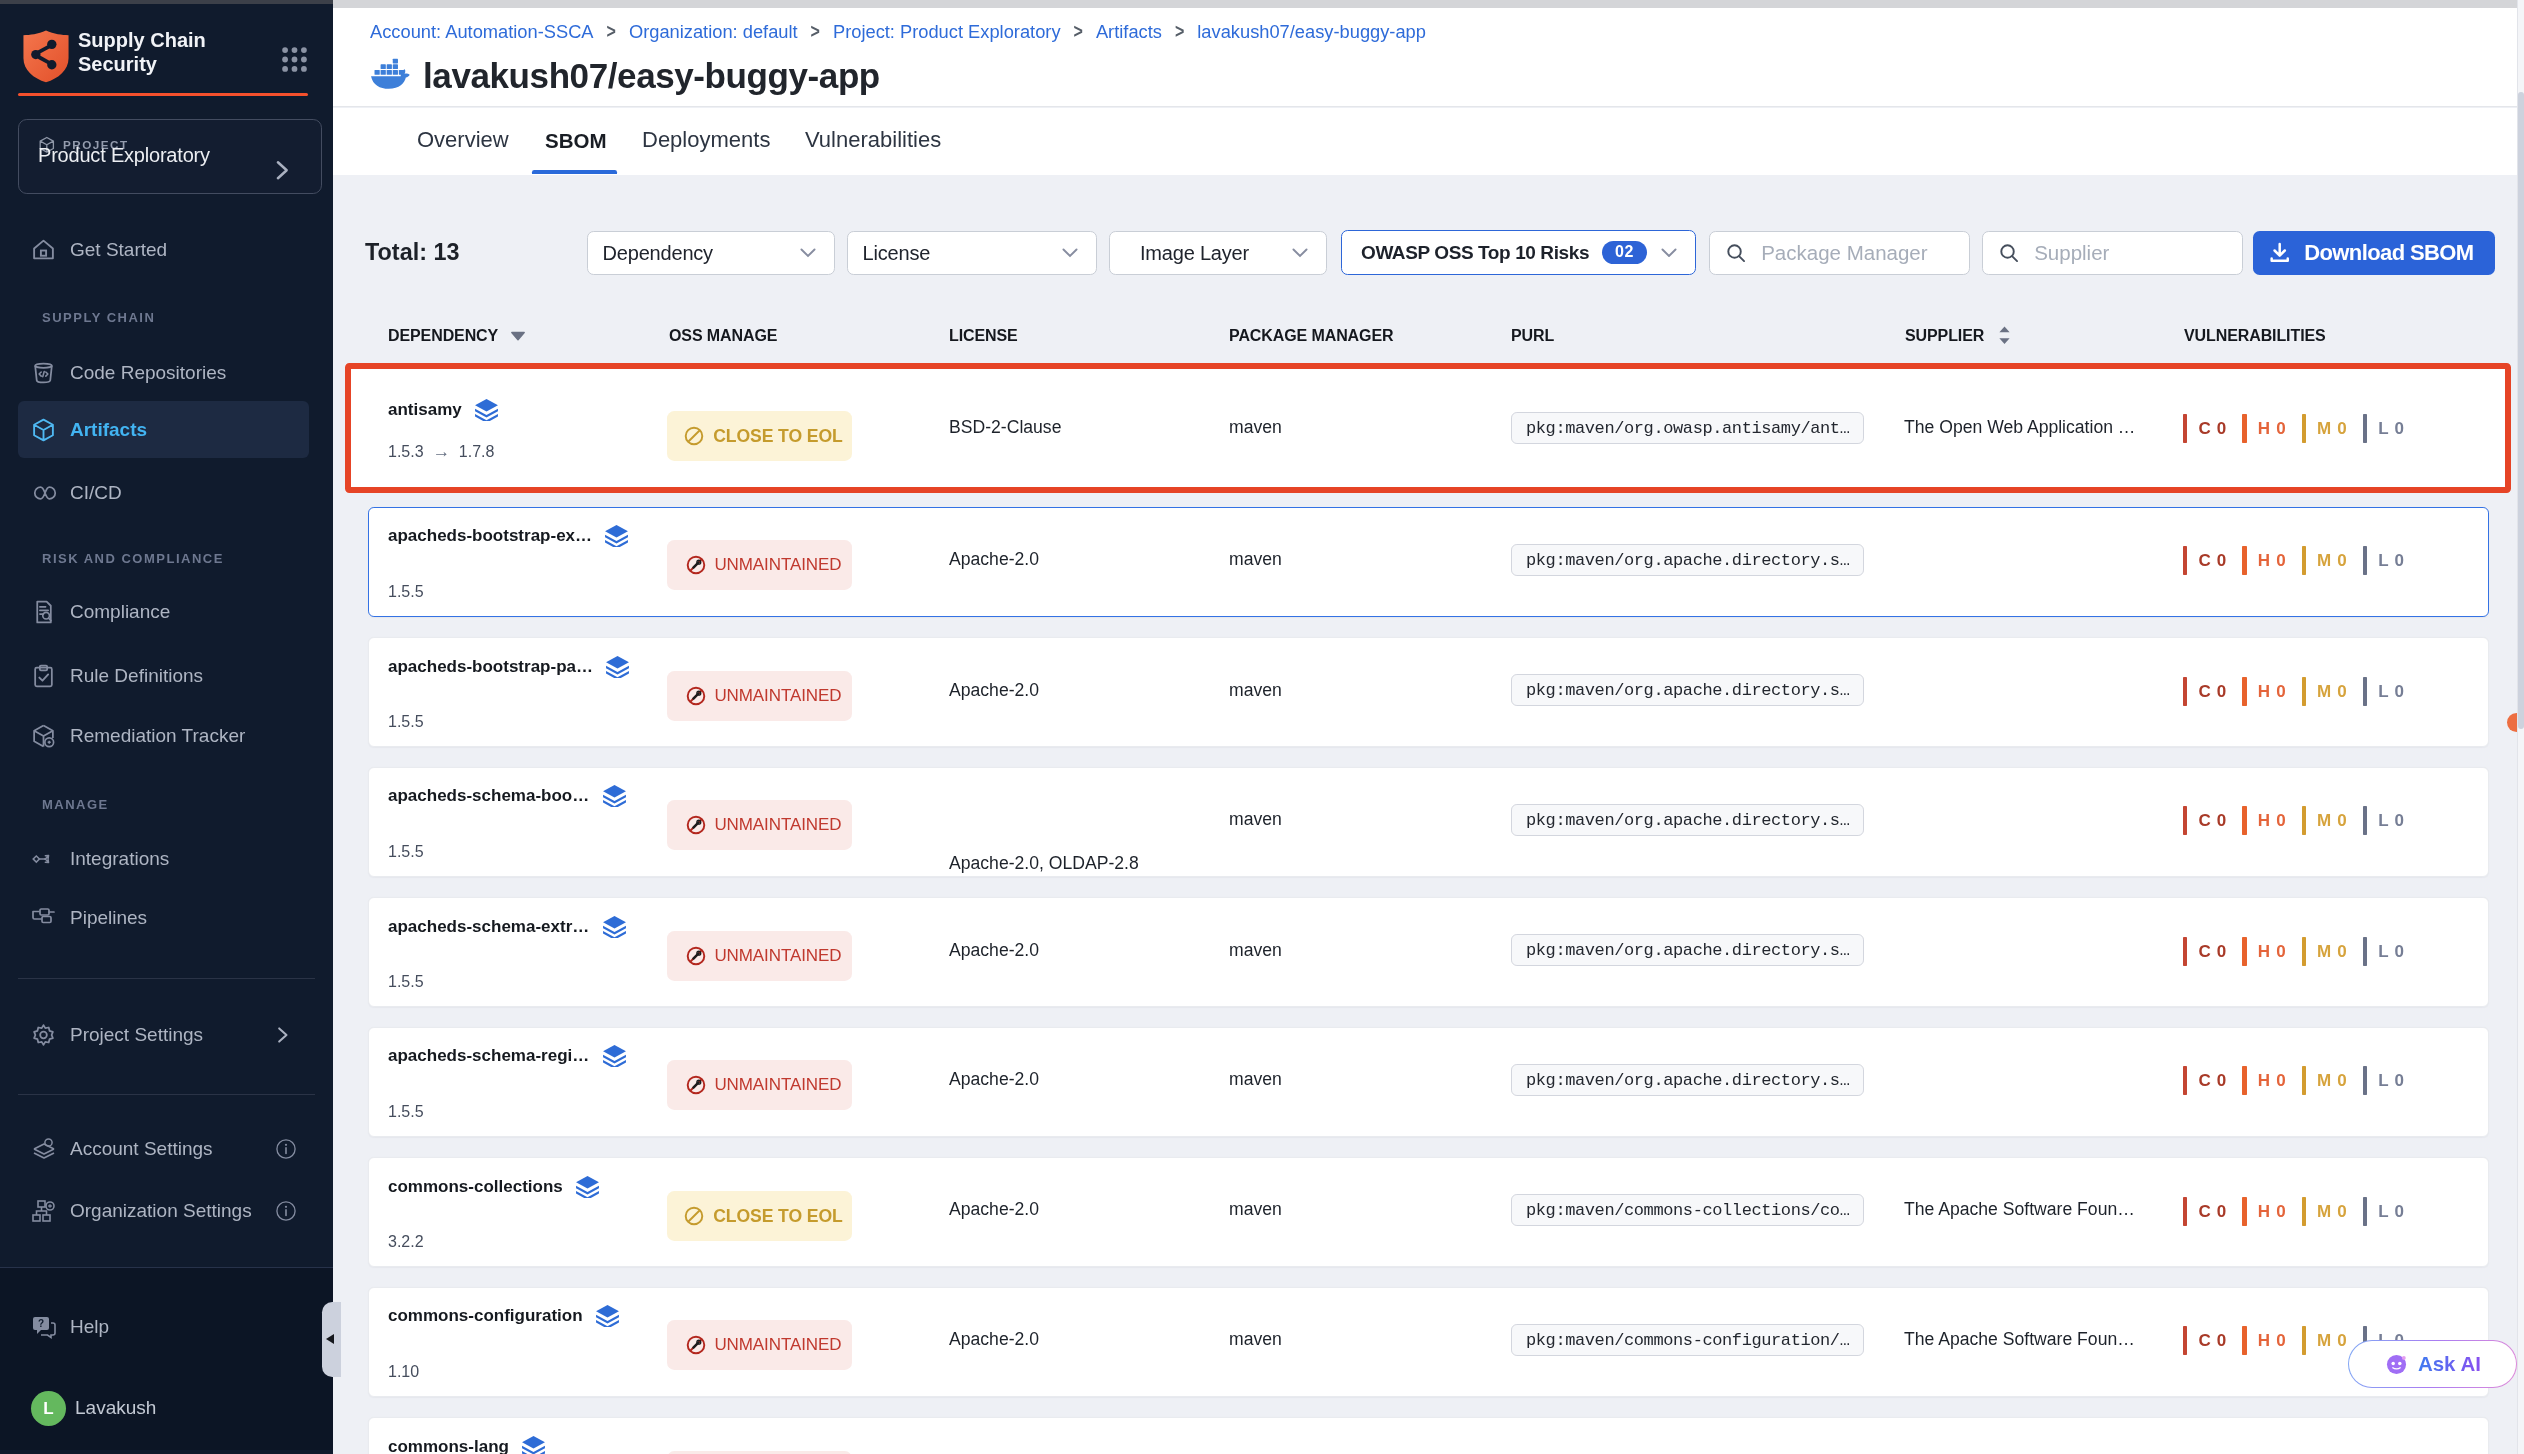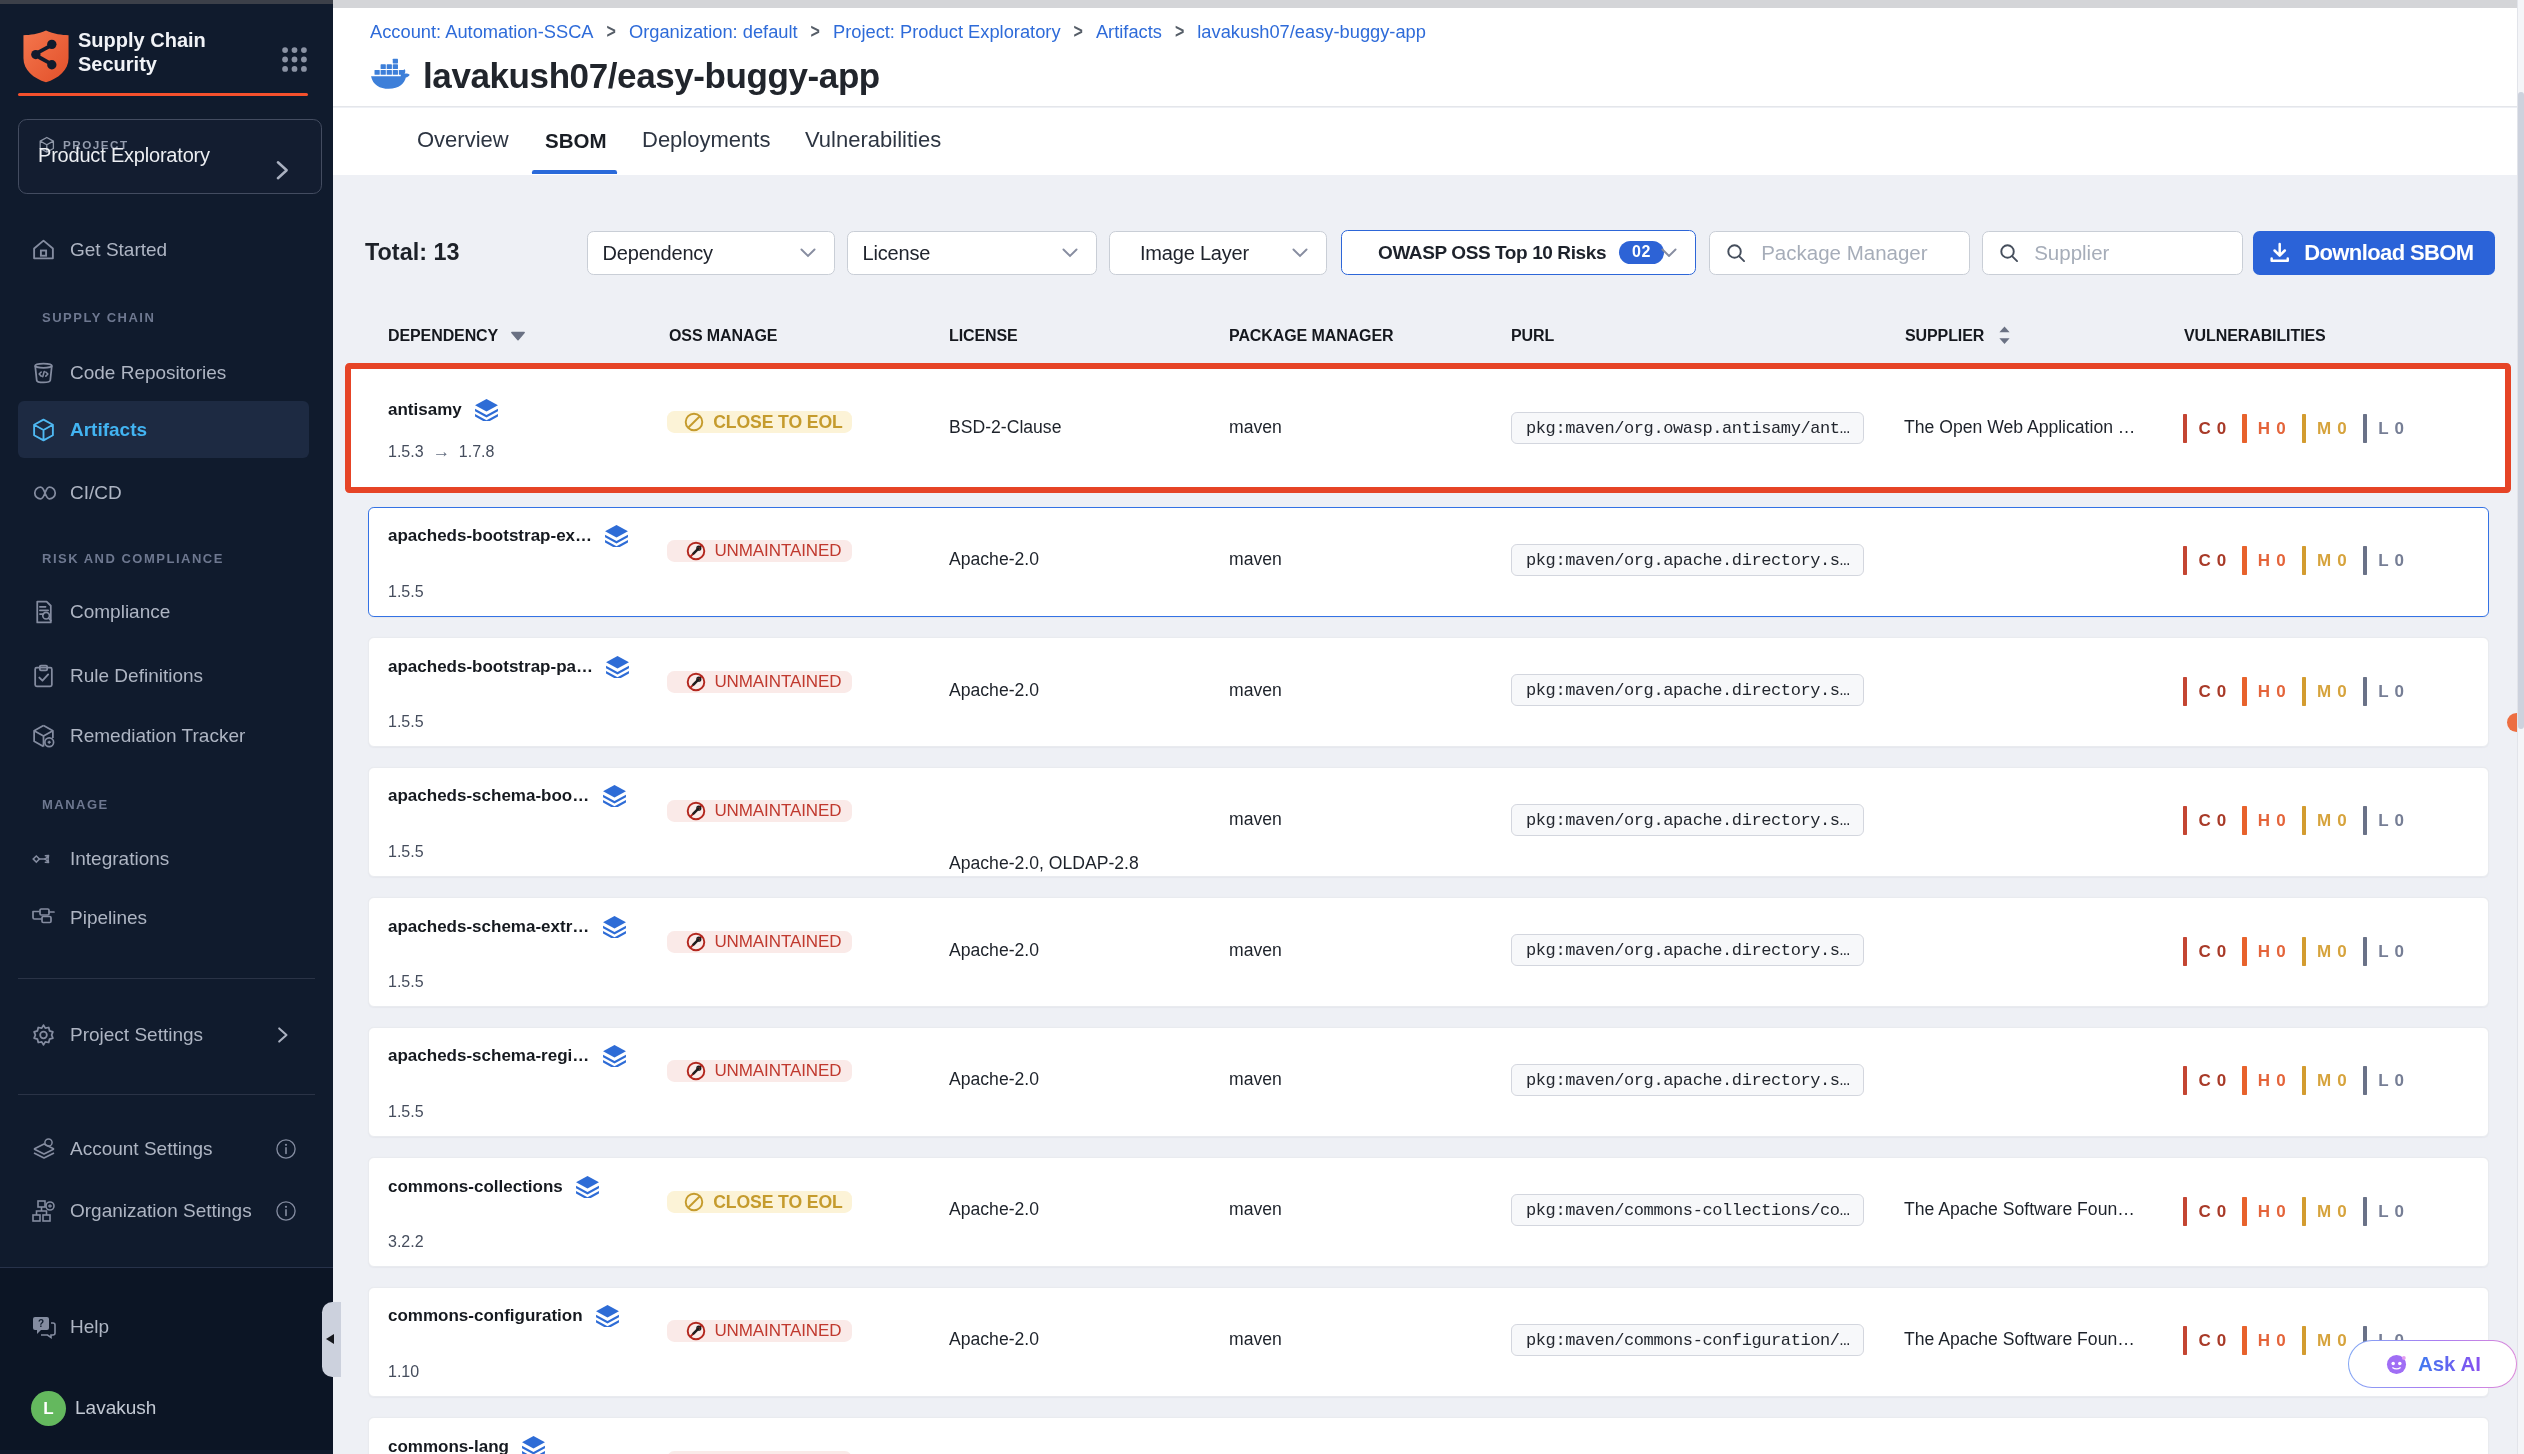--- a/index.html
+++ b/index.html
@@ -45,21 +45,21 @@
 
   
   .th { position:absolute; top:327px; font-size:16px; font-weight:700; color:#15181e; letter-spacing:-0.1px; white-space:nowrap; }
 
   
   .row { position:absolute; left:368px; width:2121px; height:110px; background:#fff; border-radius:5.9px; border:0.7px solid #e9ebef; box-shadow:0 0.7px 1.5px rgba(20,30,60,0.04); }
   .cell { position:absolute; white-space:nowrap; }
   .depname { font-size:17px; font-weight:700; color:#15191f; display:flex; align-items:center; gap:12.4px; }
   .ver { font-size:16px; color:#454d5d; display:flex; align-items:center; gap:8.8px; }
   .ver .arr { color:#667083; font-size:17.6px; }
-  .pill { position:absolute; left:299px; width:185px; height:22px; border-radius:7.3px; display:flex; align-items:center; justify-content:center; gap:8.8px;padding-left:8px; }
+  .pill { position:absolute; left:299px; width:185px; height:50px; border-radius:7.3px; display:flex; align-items:center; justify-content:center; gap:8.8px;padding-left:8px; }
   .pill.eol { background:#fcf3d7; }
   .pill.eol .t { color:#c59b2d; font-size:17.6px; font-weight:700; letter-spacing:-0.1px; }
   .pill.unm { background:#faeae8; }
   .pill.unm .t { color:#c0392e; font-size:17px; font-weight:400; letter-spacing:-0.1px; }
   .lic, .pm, .sup { font-size:17.6px; color:#1d222a; }
   .purl { position:absolute; left:1511px; height:32px; background:#f7f8fa; border:0.7px solid #d3d6de; border-radius:5.9px; display:flex; align-items:center; padding:0 14px; font-family:"Liberation Mono", monospace; font-size:17px; color:#23272f; letter-spacing:-0.4px; white-space:nowrap; }
   .vuln { position:absolute; left:2183px; display:flex; align-items:center; }
   .vg { display:flex; align-items:center; }
   .vbar { width:4.4px; height:29px; border-radius:0.7px; }
   .vtx { font-size:17px; font-weight:700; letter-spacing:0.7px; margin-left:11px; }
@@ -304,21 +304,21 @@
       <path d="M2 2 L11 11 L20 2" fill="none" stroke="#878da0" stroke-width="2.6" stroke-linecap="round"></path>
     </svg>
   </div>
   <div class="dd" style="left:1109px; width:218px; padding-left:30px;">
     <span class="lbl">Image Layer</span>
     <svg class="chev" style="position:absolute; right:18.3px;" viewBox="0 0 22 13">
       <path d="M2 2 L11 11 L20 2" fill="none" stroke="#878da0" stroke-width="2.6" stroke-linecap="round"></path>
     </svg>
   </div>
   <div class="abs" id="owasp">
-    <span class="lbl" style="margin-left:36px;">OWASP OSS Top 10 Risks</span>
+    <span class="lbl" style="margin-left:19px;">OWASP OSS Top 10 Risks</span>
     <span class="badge" style="margin-left:13px;">02</span>
     <svg class="chev" style="position:absolute; right:18.3px;" viewBox="0 0 22 13">
       <path d="M2 2 L11 11 L20 2" fill="none" stroke="#878da0" stroke-width="2.6" stroke-linecap="round"></path>
     </svg>
   </div>
   <div class="search" style="left:1709px; width:261px; padding-left:14.6px;">
     <svg width="22" height="22" viewBox="0 0 30 30">
       <circle cx="13" cy="13" r="8.5" fill="none" stroke="#454e5c" stroke-width="2.6"></circle>
       <line x1="19.5" y1="19.5" x2="26" y2="26" stroke="#454e5c" stroke-width="2.6" stroke-linecap="round"></line>
     </svg>

